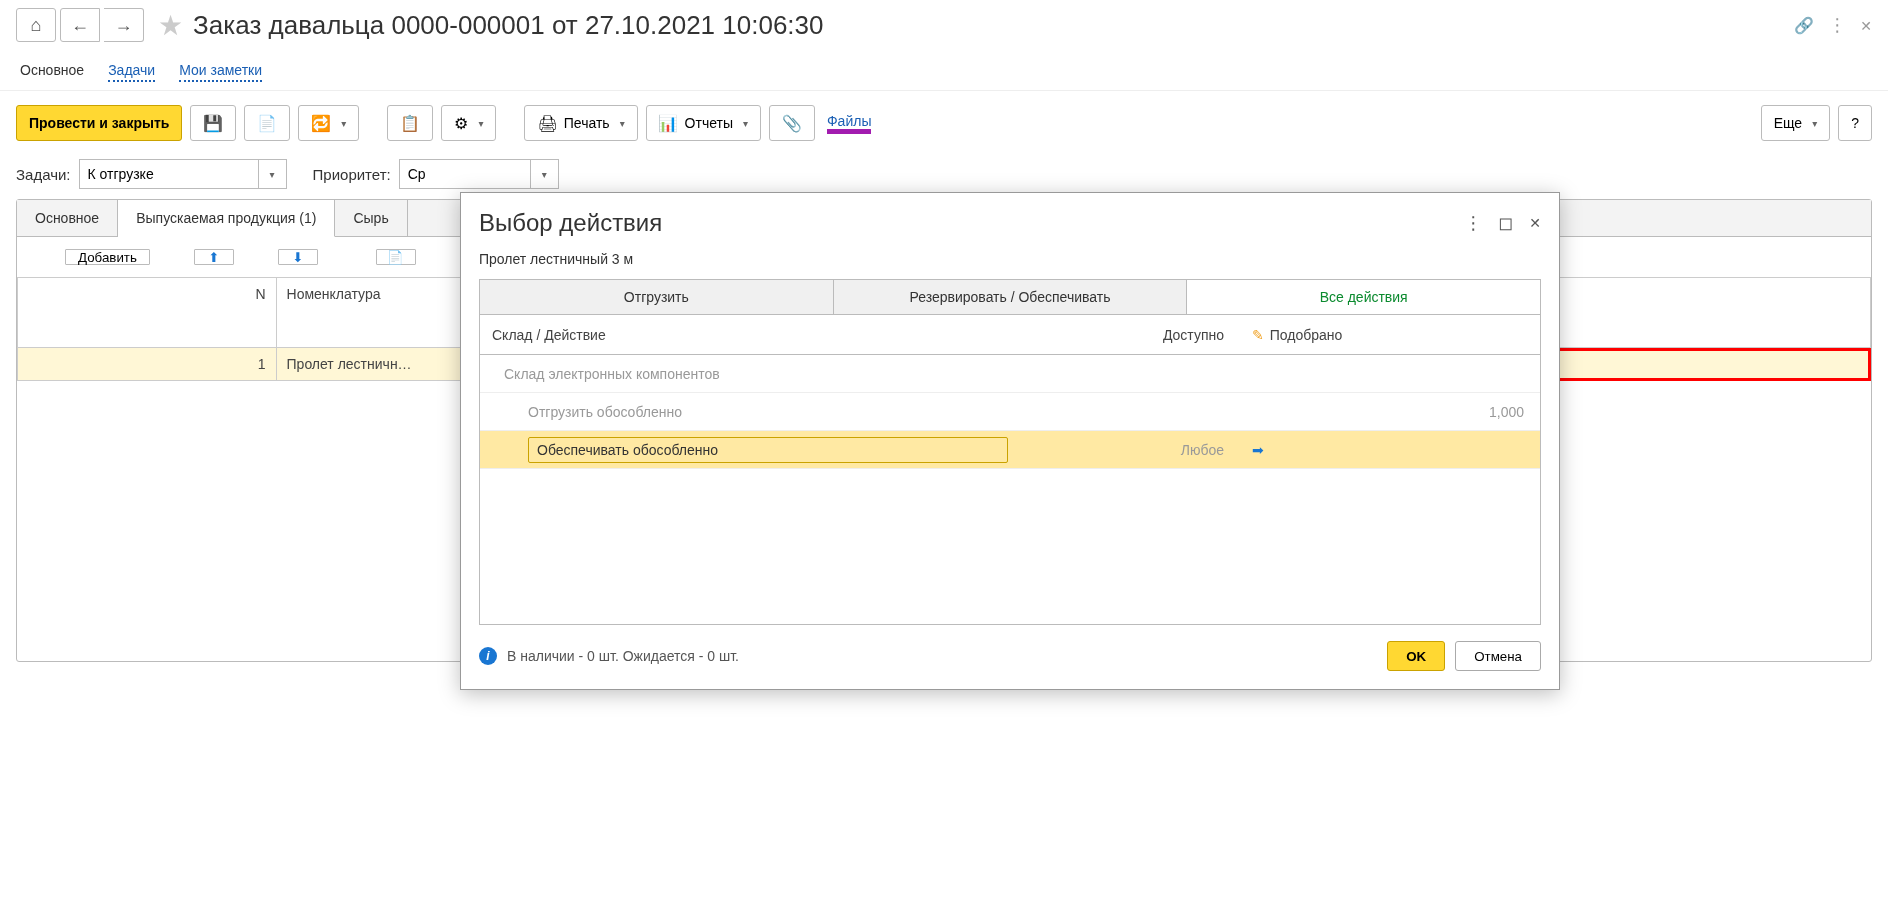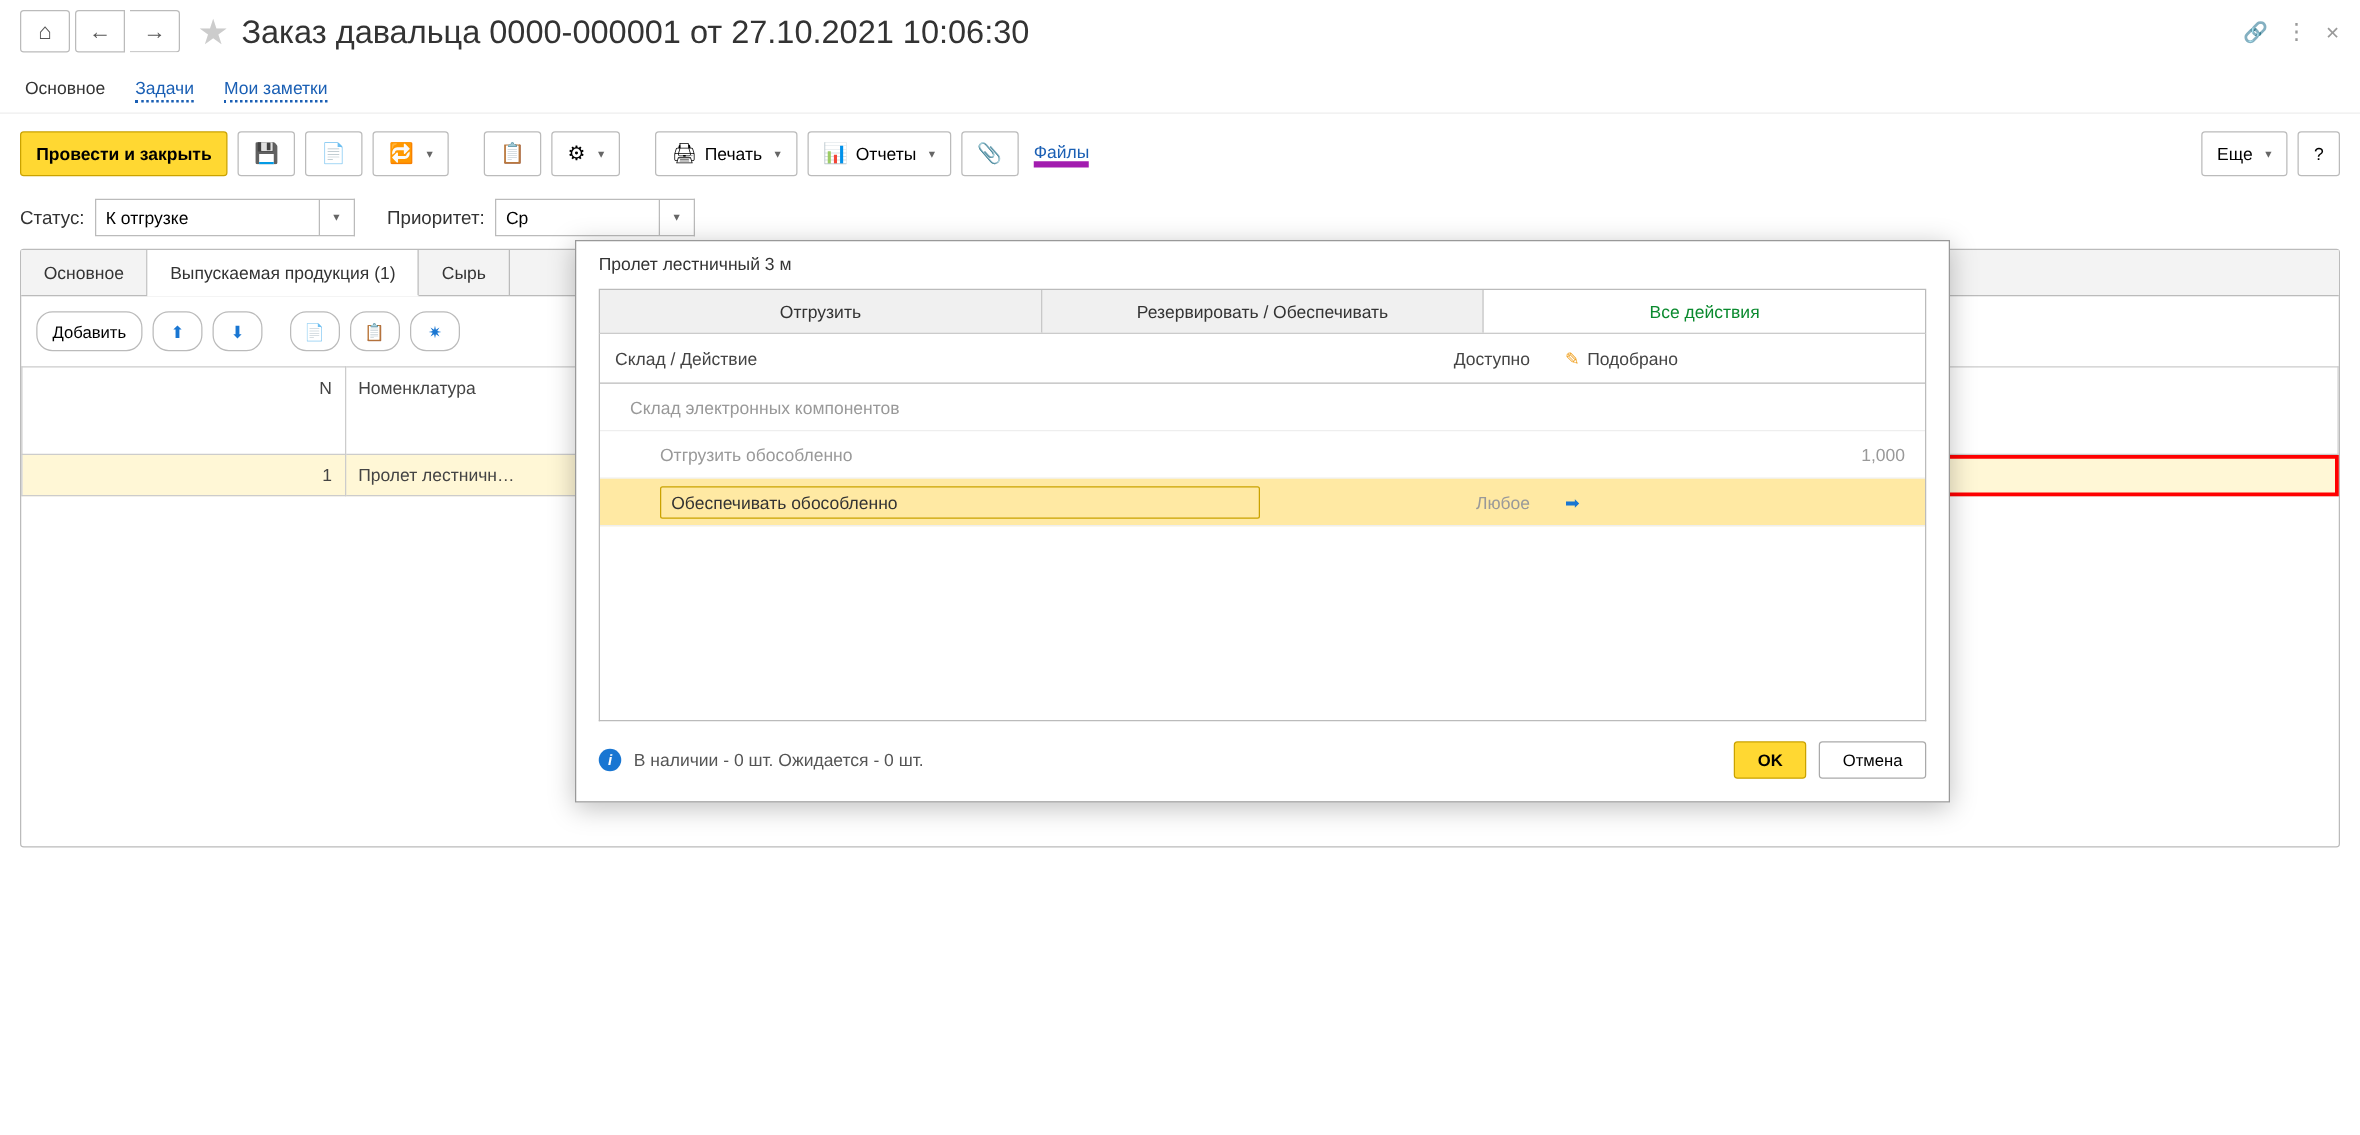--- a/index.html
+++ b/index.html
@@ -74,21 +74,21 @@
   .form-input { border: 1px solid #bbb; height: 30px; padding: 0 8px; background: #fff; font-size: 14px; }
   .form-wrap { display: flex; align-items: center; }
   .form-dd { width: 28px; height: 30px; border: 1px solid #bbb; border-left: none; display: flex; align-items:center; justify-content:center; font-size:10px; color:#666; background:#fff; cursor:pointer;}
 
   .main-card { border: 1px solid #bbb; margin: 0 16px; border-radius: 3px; }
   .main-tabs { display: flex; border-bottom: 1px solid #bbb; background: #f3f3f3; }
   .main-tab { padding: 10px 18px; cursor: pointer; border-right: 1px solid #bbb; }
   .main-tab.active { background: #fff; border-bottom: 1px solid #fff; margin-bottom: -1px; }
 
   .sub-toolbar { display: flex; gap: 8px; padding: 12px 12px; }
-  .sub-btn { height: 32px; padding: 0 12px; background:#fff; border:1px solid #bbb; border-radius:13px; display:inline-flex; align-items:center; justify-content:center; cursor:pointer; }
+  .sub-btn { height: 16px; padding: 0 12px; background:#fff; border:1px solid #bbb; border-radius:1px; display:inline-flex; align-items:center; justify-content:center; cursor:pointer;margin-left:36px; }
   .sub-btn.icon-only { width: 40px; padding: 0; }
 
   .grid-tbl { width: 100%; border-collapse: collapse; }
   .grid-tbl th, .grid-tbl td { border: 1px solid #ccc; padding: 8px 10px; text-align:left; font-weight: 400; color:#444;}
   .grid-tbl th { background: #fff; height: 70px; vertical-align: top;}
   .grid-tbl .col-n { width: 60px; text-align:right;}
   .grid-tbl .col-nom { width: 200px;}
   .grid-tbl .col-act { width: 170px; }
   .grid-tbl td.row-yellow { background: #fff7d6; }
   .grid-tbl td.cell-red { outline: 3px solid red; outline-offset: -3px; }
@@ -215,21 +215,21 @@
   <div class="toolbar-spacer"></div>
   <button class="btn btn-dd">
       <span>Еще</span>
     </button>
   <button class="btn">
       <span>?</span>
     </button>
 </div>
 
 <div class="form-row">
-  <span class="form-label">Статус:</span>
+  <span class="form-label">Задачи:</span>
   <div class="form-wrap">
     <input class="form-input" style="width: 180px;" value="К отгрузке">
     <div class="form-dd">▾</div>
   </div>
   <span style="width:10px"></span>
   <span class="form-label">Приоритет:</span>
   <div class="form-wrap">
     <input class="form-input" style="width: 132px;" value="Ср">
     <div class="form-dd">▾</div>
   </div>
@@ -277,20 +277,29 @@
         <td class="col-act row-yellow cell-red">Отгрузить об…</td>
       </tr>
       <tr>
           <td style="height:280px;border:none" colspan="3"></td>
         </tr>
     </tbody>
   </table>
 </div>
 
 <div class="modal">
+  <div class="modal-head">
+    <span class="modal-title">Выбор действия</span>
+    <div class="modal-head-spacer"></div>
+    <div class="modal-head-icons">
+      <span class="hi i-more"></span>
+      <span class="hi">◻</span>
+      <span class="hi i-close"></span>
+    </div>
+  </div>
   <div class="modal-sub">Пролет лестничный 3 м</div>
   <div class="seg-tabs">
     <div class="seg-tab">Отгрузить</div>
     <div class="seg-tab">Резервировать / Обеспечивать</div>
     <div class="seg-tab all-active">Все действия</div>
   </div>
   <div class="modal-tbl">
     <div class="modal-tbl-head">
       <div class="mcol-act">Склад / Действие</div>
       <div class="mcol-av">Доступно</div>

